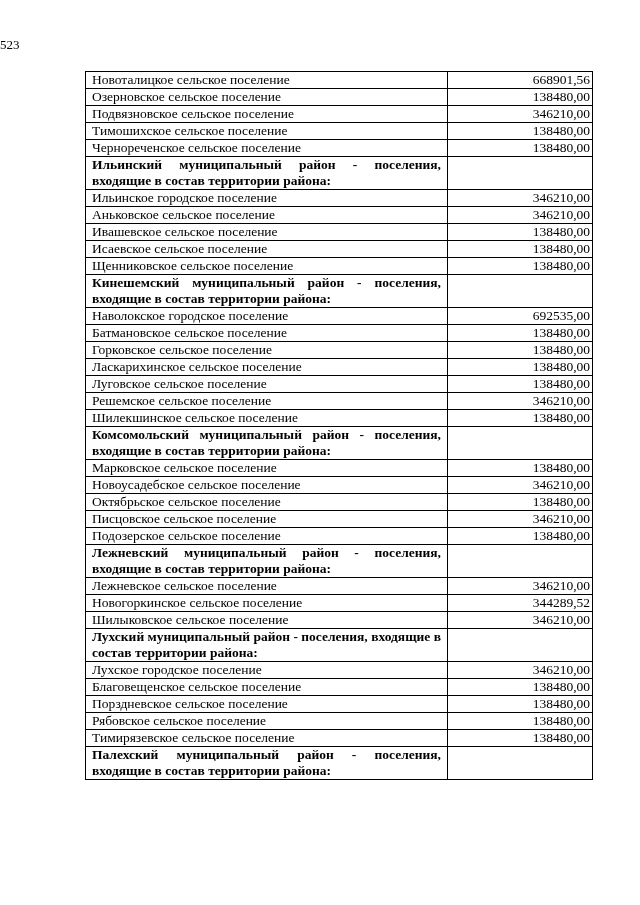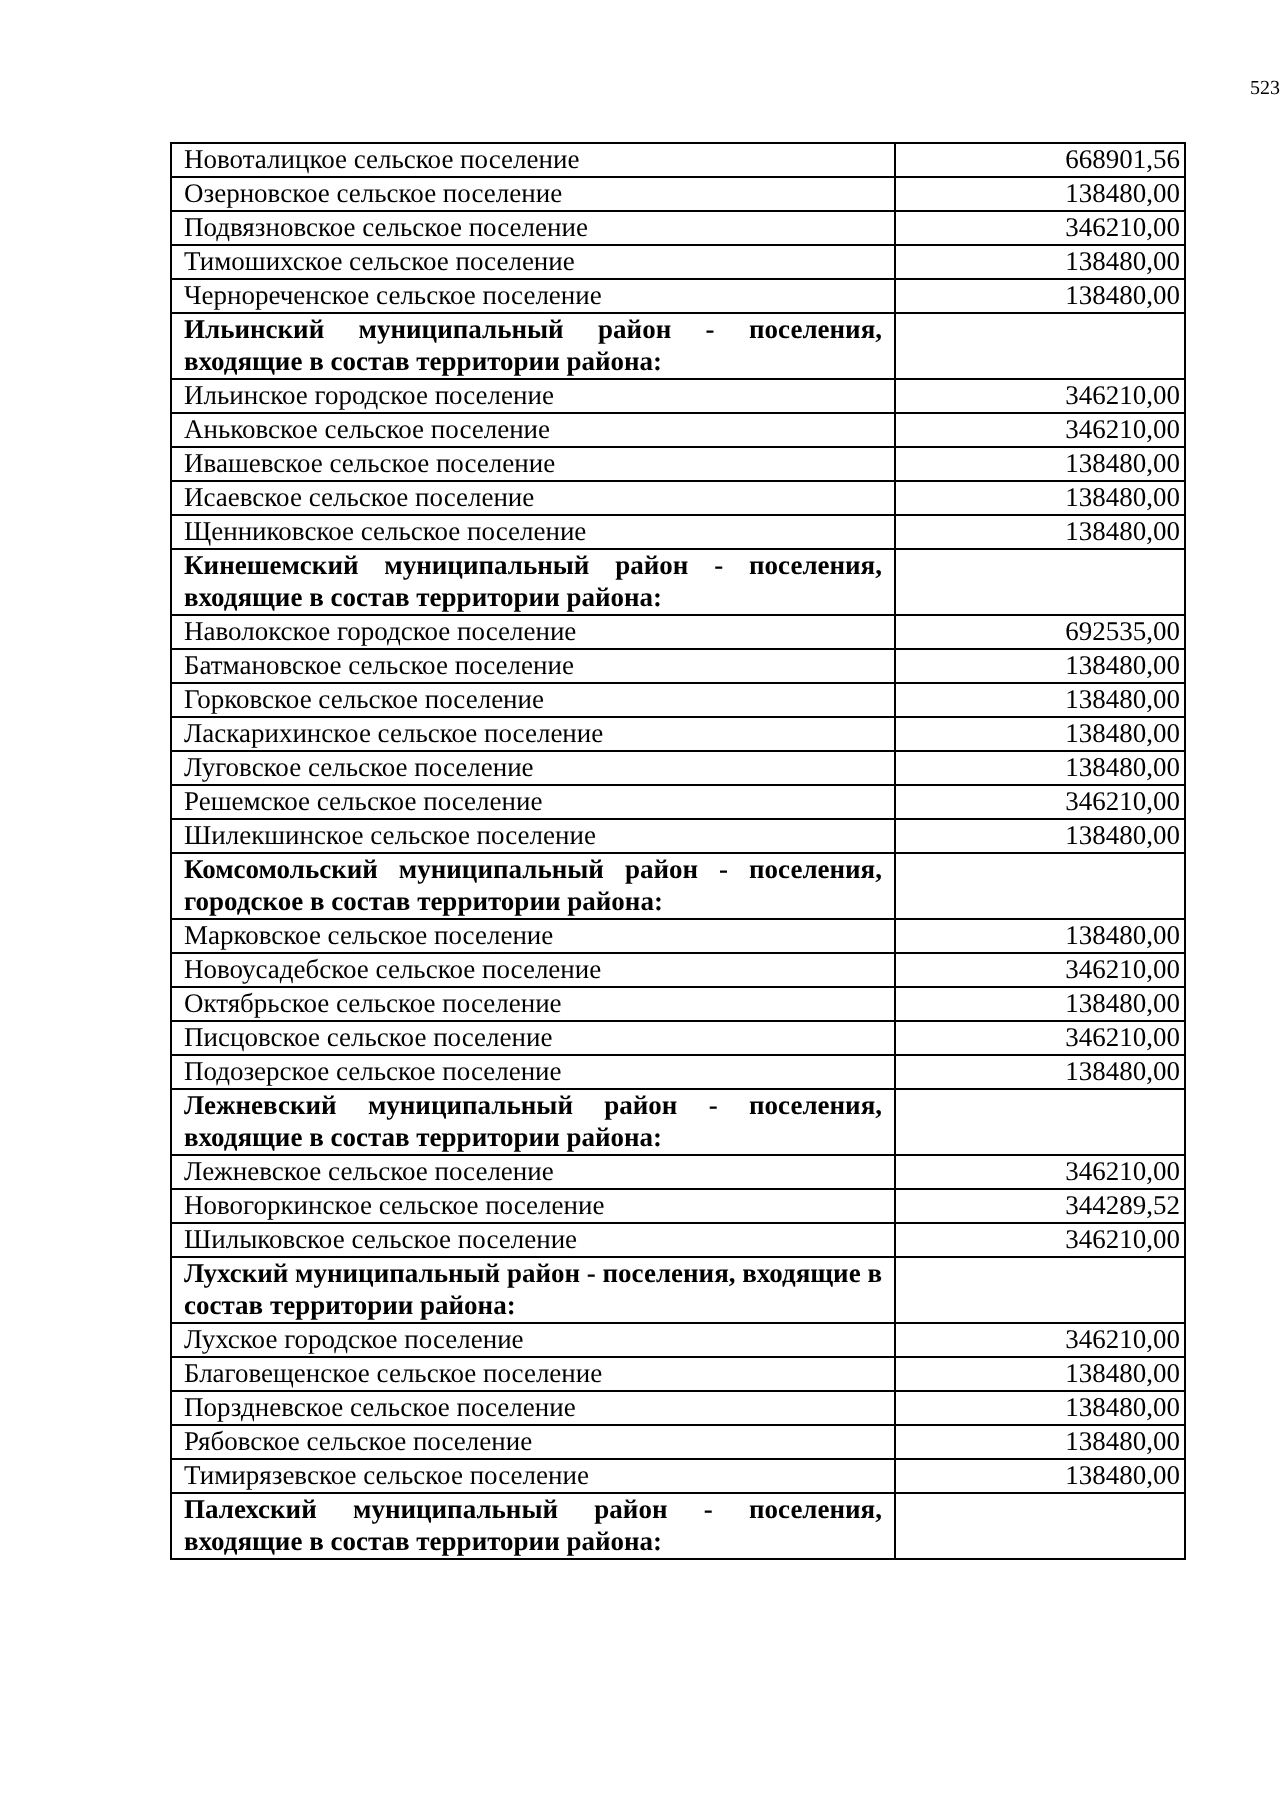--- a/index.html
+++ b/index.html
@@ -9,22 +9,22 @@
   }
   body {
     width: 640px;
     height: 905px;
     overflow: hidden;
     font-family: "Liberation Serif", "DejaVu Serif", serif;
     color: #000000;
   }
   .page-number {
     margin-top: 37px;
-    text-align: right;
-    font-size: 10px;
+    text-align: left;
+    font-size: 13px;
     line-height: 16px;
   }
   table.settlements {
     border-collapse: collapse;
     table-layout: fixed;
     margin: 18px 0 12px 85px;
     width: 507px;
   }
   col.c-name  { width: 362px; }
   col.c-value { width: 145px; }
@@ -129,21 +129,21 @@
       </tr>
       <tr>
         <td class="name">Решемское сельское поселение</td>
         <td class="value">346210,00</td>
       </tr>
       <tr>
         <td class="name">Шилекшинское сельское поселение</td>
         <td class="value">138480,00</td>
       </tr>
       <tr>
-        <td class="name section">Комсомольский муниципальный район - поселения, городское в состав территории района:</td>
+        <td class="name section">Комсомольский муниципальный район - поселения, входящие в состав территории района:</td>
         <td class="value"></td>
       </tr>
       <tr>
         <td class="name">Марковское сельское поселение</td>
         <td class="value">138480,00</td>
       </tr>
       <tr>
         <td class="name">Новоусадебское сельское поселение</td>
         <td class="value">346210,00</td>
       </tr>

